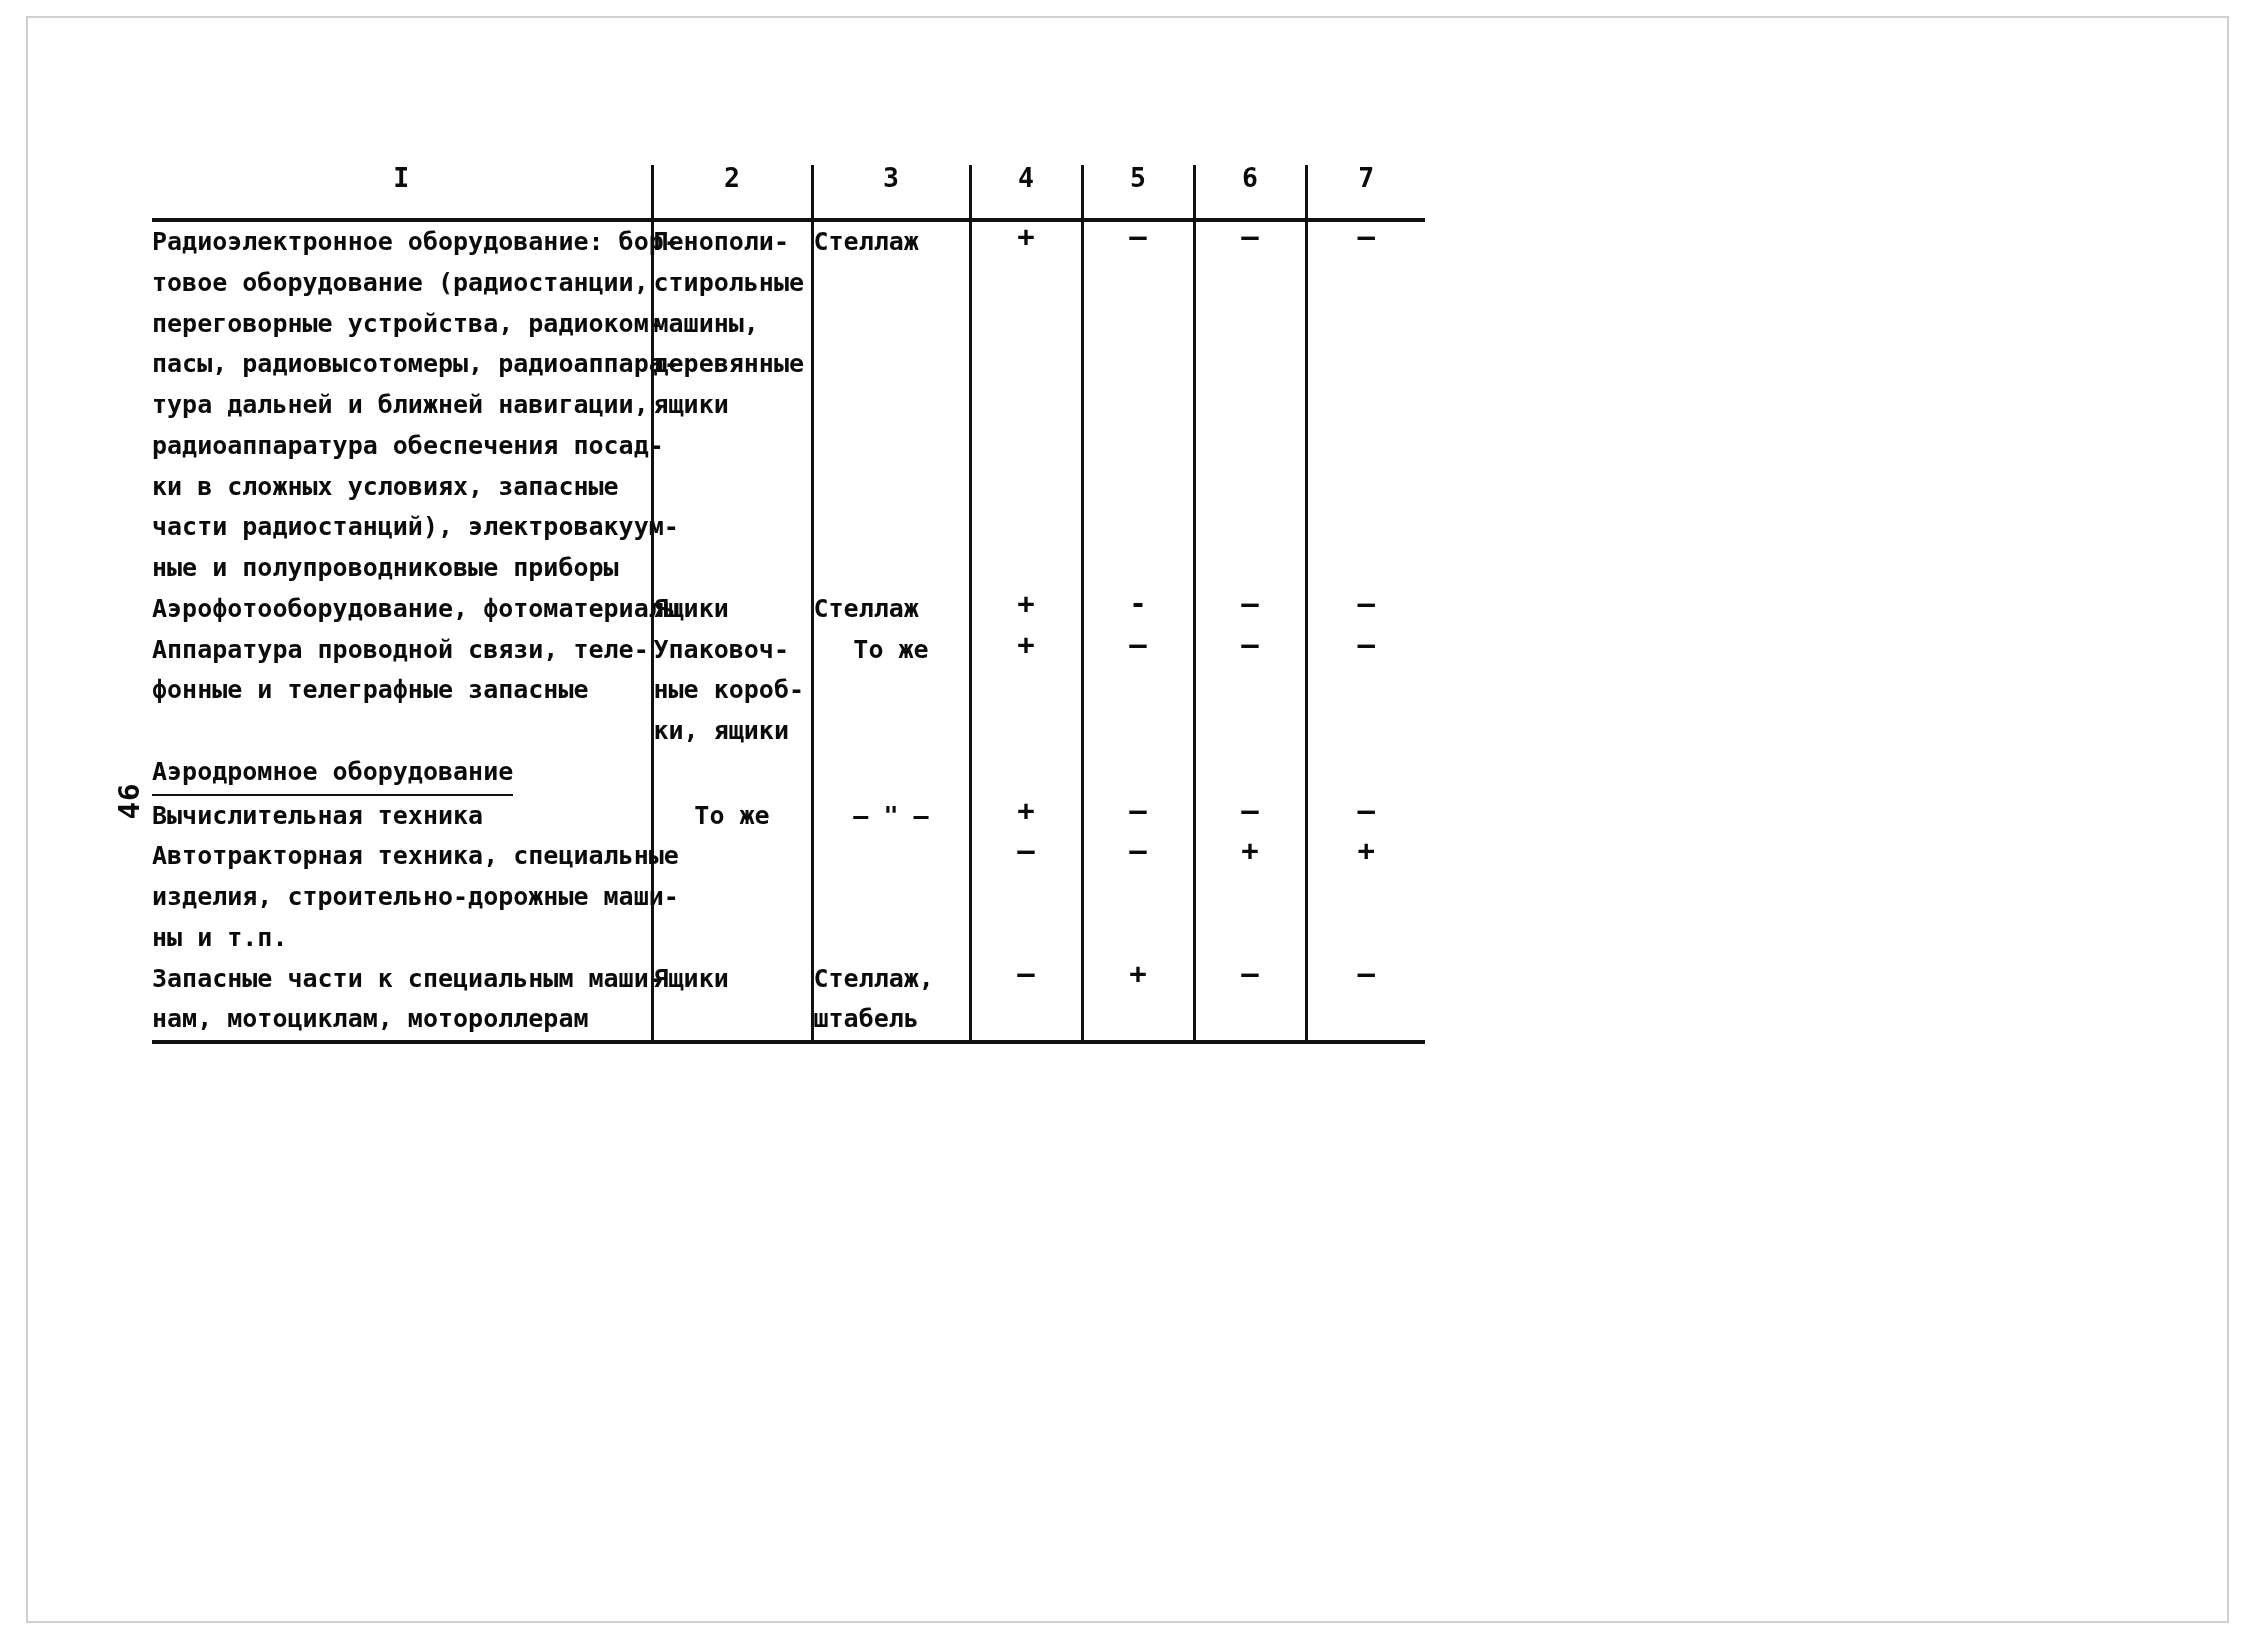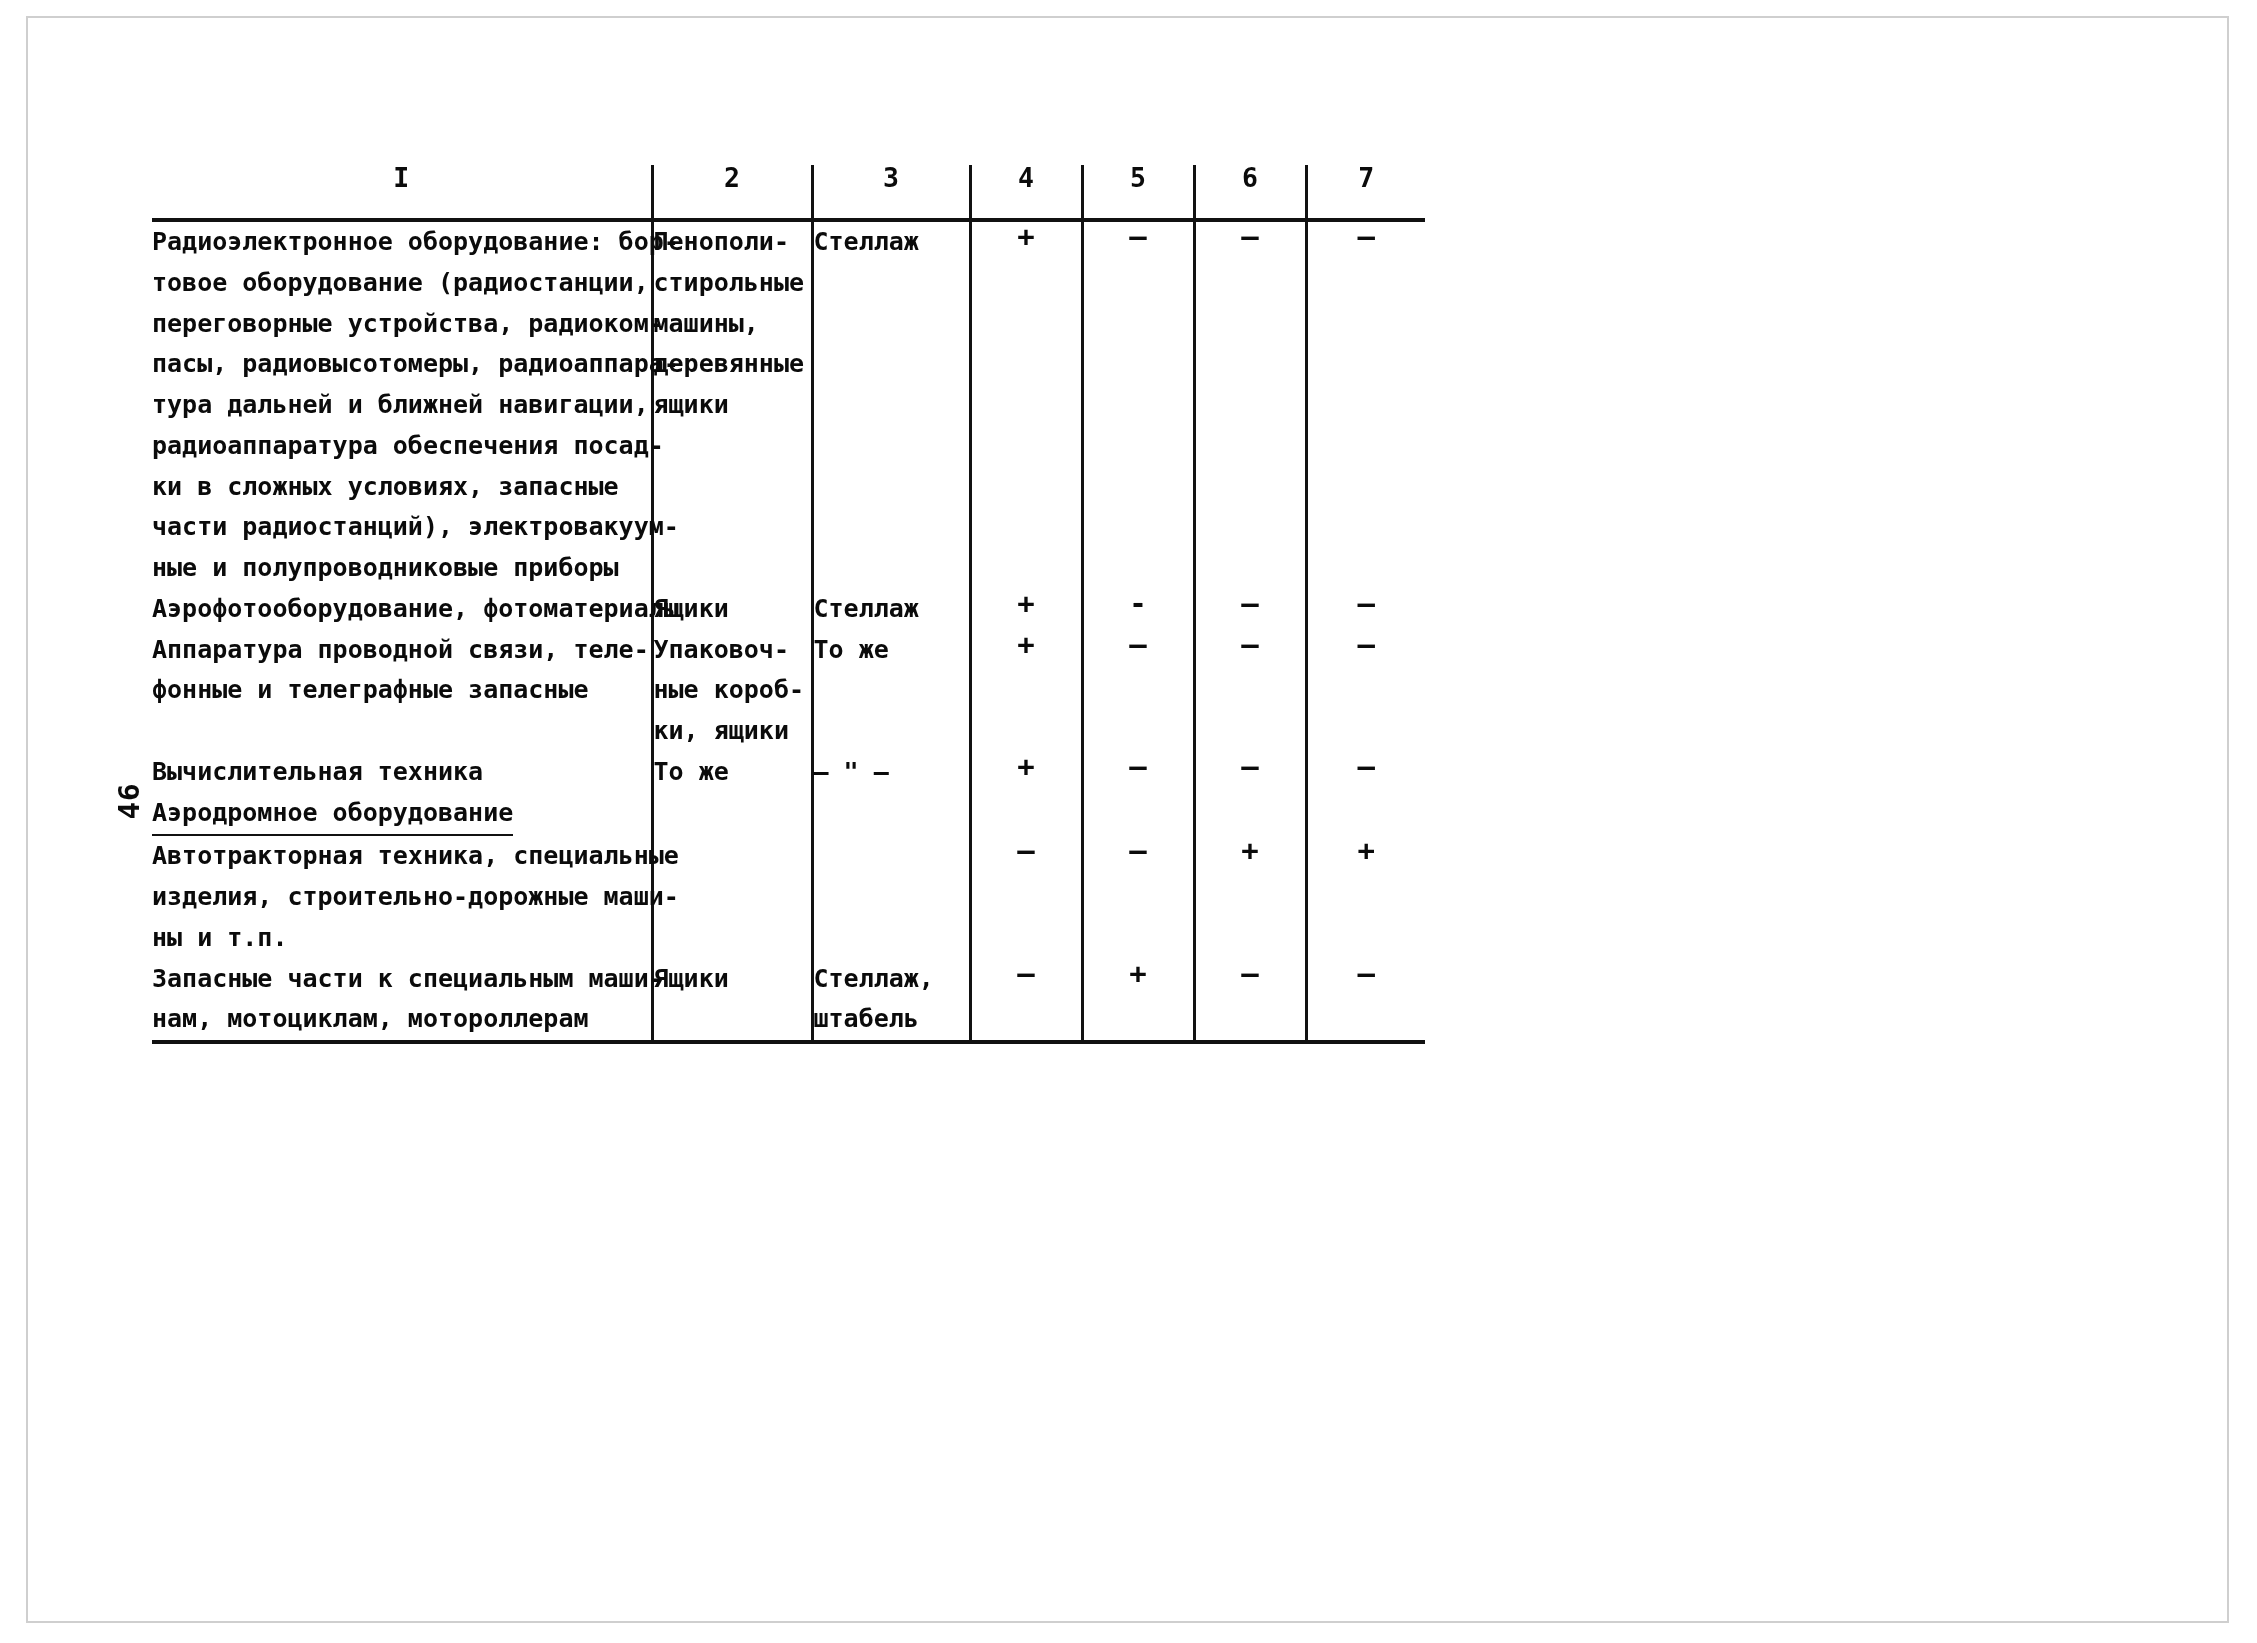--- a/index.html
+++ b/index.html
@@ -85,21 +85,21 @@
     padding: 3.9px 0 5.9px 0;
     line-height: 1;
   }
 
   
   td.c1 { padding: 5.9px 5.9px 9.8px 9.8px; }
   td.c2 { padding: 5.9px 7.8px 9.8px 11.8px; text-align: left; }
   td.c3 { padding: 5.9px 7.8px 9.8px 11.8px; text-align: left; margin-left: 16px; }
   td.mark { text-align: center; padding: 7.8px 0 0 0; font-size: 29px; line-height: 1; }
 
-  td.c2.center, td.c3.center { }
+  td.c2.center, td.c3.center { text-align: center; }
 
   .underline-span {
     border-bottom: 2.9px solid #111;
     display: inline-block;
     padding-bottom: 1px;
   }
 
   .cellline { display: block; white-space: pre; }
 
   
@@ -192,43 +192,43 @@
             <td class="c3 vline-l center">
               <span class="cellline">То же</span>
             </td>
             <td class="mark vline-l">+</td>
             <td class="mark vline-l">–</td>
             <td class="mark vline-l">–</td>
             <td class="mark vline-l">–</td>
           </tr>
           <tr>
             <td class="c1">
+              <span class="cellline"><span class="underline-span">Аэродромное оборудование</span></span>
+            </td>
+            <td class="c2 vline-l"></td>
+            <td class="c3 vline-l"></td>
+            <td class="mark vline-l"></td>
+            <td class="mark vline-l"></td>
+            <td class="mark vline-l"></td>
+            <td class="mark vline-l"></td>
+          </tr>
+          <tr>
+            <td class="c1">
               <span class="cellline">Вычислительная техника</span>
             </td>
             <td class="c2 vline-l center">
               <span class="cellline">То же</span>
             </td>
             <td class="c3 vline-l center">
               <span class="cellline">– " –</span>
             </td>
             <td class="mark vline-l">+</td>
             <td class="mark vline-l">–</td>
             <td class="mark vline-l">–</td>
             <td class="mark vline-l">–</td>
-          </tr>
-          <tr>
-            <td class="c1">
-              <span class="cellline"><span class="underline-span">Аэродромное оборудование</span></span>
-            </td>
-            <td class="c2 vline-l"></td>
-            <td class="c3 vline-l"></td>
-            <td class="mark vline-l"></td>
-            <td class="mark vline-l"></td>
-            <td class="mark vline-l"></td>
-            <td class="mark vline-l"></td>
           </tr>
           <tr>
             <td class="c1">
               <span class="cellline">Автотракторная техника, специальные</span>
               <span class="cellline">изделия, строительно-дорожные маши-</span>
               <span class="cellline">ны и т.п.</span>
             </td>
             <td class="c2 vline-l"></td>
             <td class="c3 vline-l"></td>
             <td class="mark vline-l">–</td>

